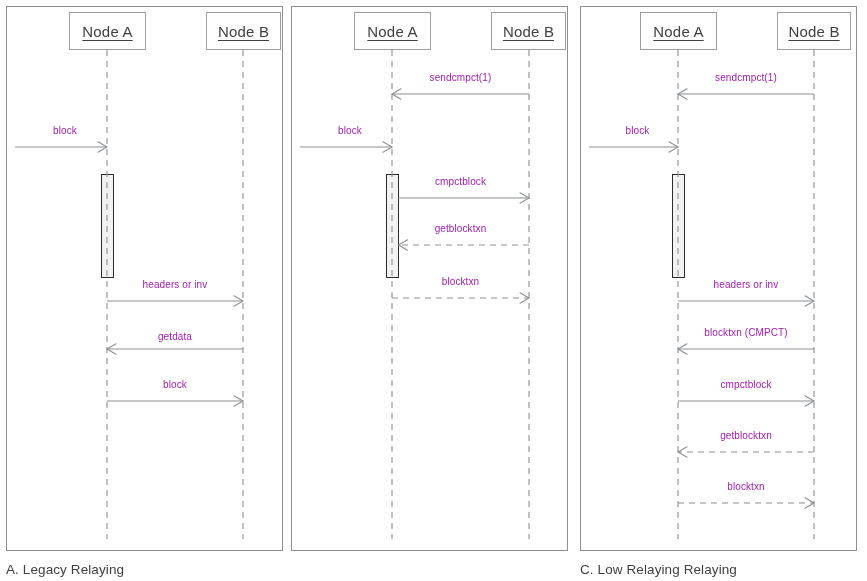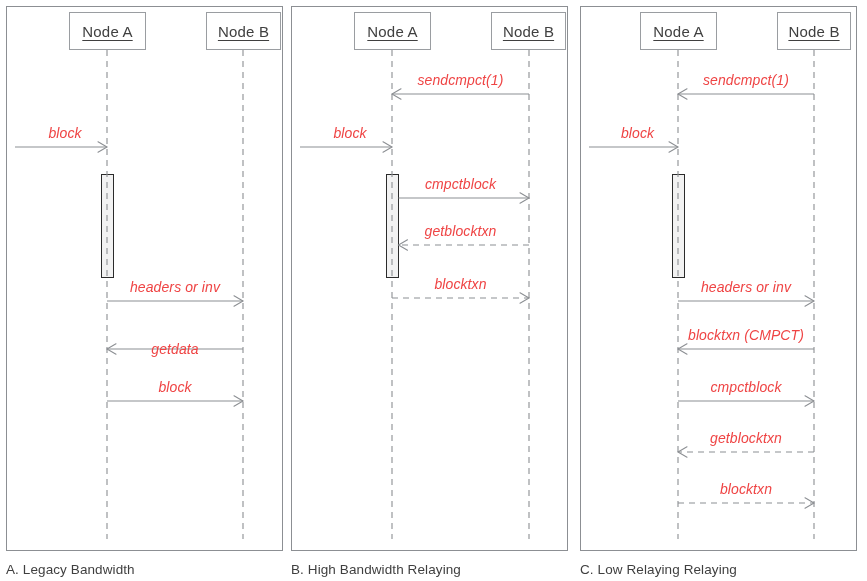--- a/index.html
+++ b/index.html
@@ -63,26 +63,25 @@
   }
   .activation {
     position: absolute;
     width: 13px;
     background: #f2f2f2;
     border: 1.4px solid #2b2b2b;
     box-sizing: border-box;
   }
   .msg-label {
     position: absolute;
-    font-size: 14px;
-    color: #ef4444;
+    font-size: 10px;
+    color: #a21caf;
     white-space: nowrap;
     transform: translateX(-50%);
     letter-spacing: 0.1px;
-    font-style: italic;
   }
 </style>
 </head>
 <body>
 
 <div id="diagram-root">
 
   <div class="panel" id="frame-a" style="left: 6px; width: 277px; top: 6px; height: 545px;"></div>
   <div class="panel" id="frame-b" style="left: 291px; width: 277px; top: 6px; height: 545px;"></div>
   <div class="panel" id="frame-c" style="left: 580px; width: 277px; top: 6px; height: 545px;"></div>
@@ -149,33 +148,32 @@
       <path d="M 805 395.8 L 814 401 L 805 406.2" fill="none" stroke="#8c8f93" stroke-width="1.1" stroke-linecap="round" stroke-linejoin="miter"></path>
       <line x1="814" y1="452" x2="678" y2="452" stroke="#8c8f93" stroke-width="1.1" stroke-dasharray="6,5"></line>
       <path d="M 687 446.8 L 678 452 L 687 457.2" fill="none" stroke="#8c8f93" stroke-width="1.1" stroke-linecap="round" stroke-linejoin="miter"></path>
       <line x1="678" y1="503" x2="814" y2="503" stroke="#8c8f93" stroke-width="1.1" stroke-dasharray="6,5"></line>
       <path d="M 805 497.8 L 814 503 L 805 508.2" fill="none" stroke="#8c8f93" stroke-width="1.1" stroke-linecap="round" stroke-linejoin="miter"></path>
     </svg>
 
   <div id="labels">
       <div class="msg-label" style="left: 65px; top: 125px;">block</div>
       <div class="msg-label" style="left: 175px; top: 279px;">headers or inv</div>
-      <div class="msg-label" style="left: 175px; top: 341px;">getdata</div>
+      <div class="msg-label" style="left: 175px; top: 331px;">getdata</div>
       <div class="msg-label" style="left: 175px; top: 379px;">block</div>
       <div class="msg-label" style="left: 460.5px; top: 72px;">sendcmpct(1)</div>
       <div class="msg-label" style="left: 350px; top: 125px;">block</div>
       <div class="msg-label" style="left: 460.5px; top: 176px;">cmpctblock</div>
       <div class="msg-label" style="left: 460.5px; top: 223px;">getblocktxn</div>
       <div class="msg-label" style="left: 460.5px; top: 276px;">blocktxn</div>
       <div class="msg-label" style="left: 746px; top: 72px;">sendcmpct(1)</div>
       <div class="msg-label" style="left: 637.5px; top: 125px;">block</div>
       <div class="msg-label" style="left: 746px; top: 279px;">headers or inv</div>
       <div class="msg-label" style="left: 746px; top: 327px;">blocktxn (CMPCT)</div>
       <div class="msg-label" style="left: 746px; top: 379px;">cmpctblock</div>
       <div class="msg-label" style="left: 746px; top: 430px;">getblocktxn</div>
       <div class="msg-label" style="left: 746px; top: 481px;">blocktxn</div>
     </div>
 
-  <div class="panel-caption" id="cap-a" style="left: 6px; top: 562px;">A. Legacy Bandwidth</div>
-  <div class="panel-caption" id="cap-b" style="left: 291px; top: 562px;">B. High Bandwidth Relaying</div>
+  <div class="panel-caption" id="cap-a" style="left: 6px; top: 562px;">A. Legacy Relaying</div>
   <div class="panel-caption" id="cap-c" style="left: 580px; top: 562px;">C. Low Relaying Relaying</div>
 
 </div>
 
 </body></html>

